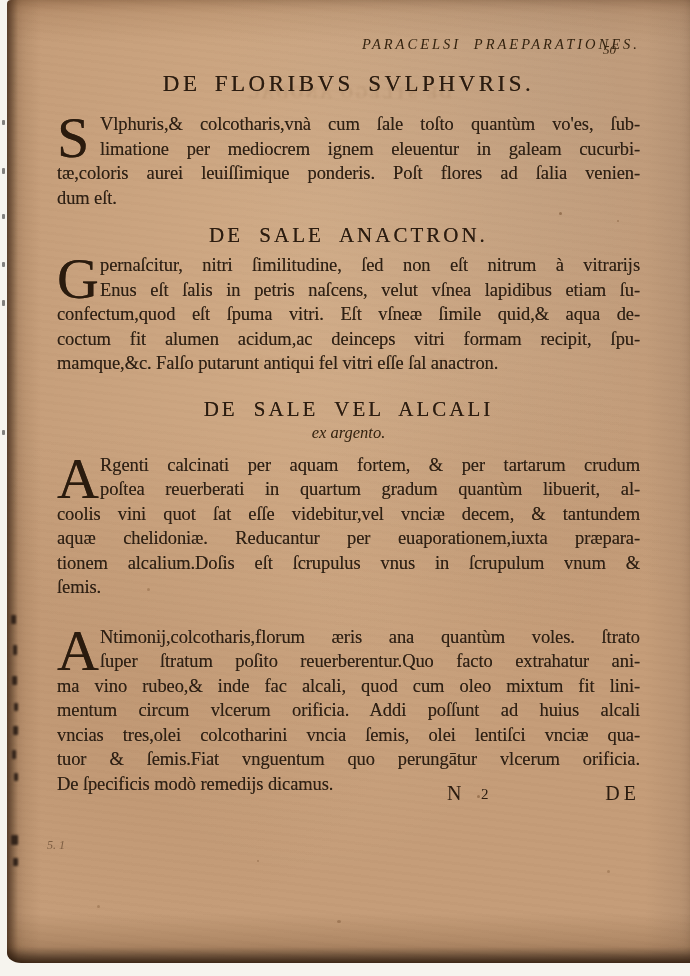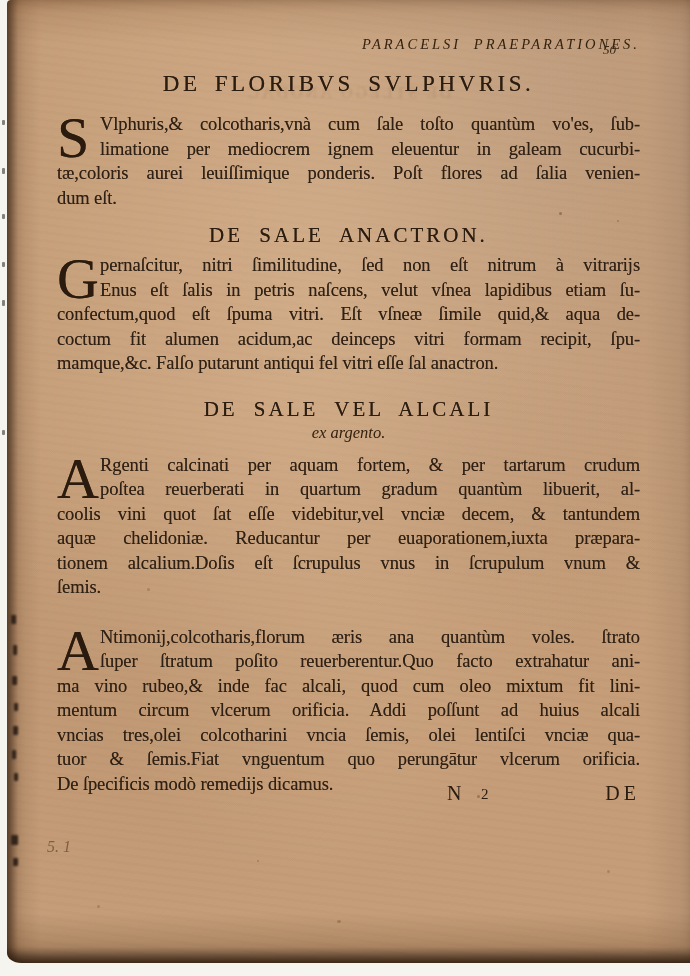--- a/index.html
+++ b/index.html
@@ -57,21 +57,21 @@
   .sig-row{position:relative;height:24px;margin-top:-14px;font-size:20px;color:#2b1c10;}
   .sig-letter{position:absolute;left:390px;top:0;letter-spacing:2px;}
   .sig-num{position:absolute;left:424px;top:4px;font-size:15px;}
   .catchword{position:absolute;right:0;top:0;letter-spacing:4px;}
 
   
   .ghost{position:absolute;left:0;right:0;text-align:center;color:#7a5630;
     transform:scaleX(-1);filter:blur(1.1px);white-space:nowrap;}
   .ghost1{top:84px;font-size:16px;letter-spacing:3px;opacity:.18;}
   .ghost2{top:357px;font-size:14px;letter-spacing:2.5px;opacity:.20;}
-  .margin-mark{position:absolute;left:40px;top:838px;font-size:16px;font-style:italic;
+  .margin-mark{position:absolute;left:40px;top:838px;font-size:12px;font-style:italic;
     color:rgba(70,45,25,.55);filter:blur(.4px);}
 
   .edge-marks span{position:absolute;background:#33241a;filter:blur(.8px);border-radius:1px;}
   .strip-marks span{position:absolute;background:#222;opacity:.55;border-radius:1px;}
   .speckles span{position:absolute;border-radius:50%;background:#6b4526;}
 </style>
 </head>
 <body>
 
 <div class="scan">

